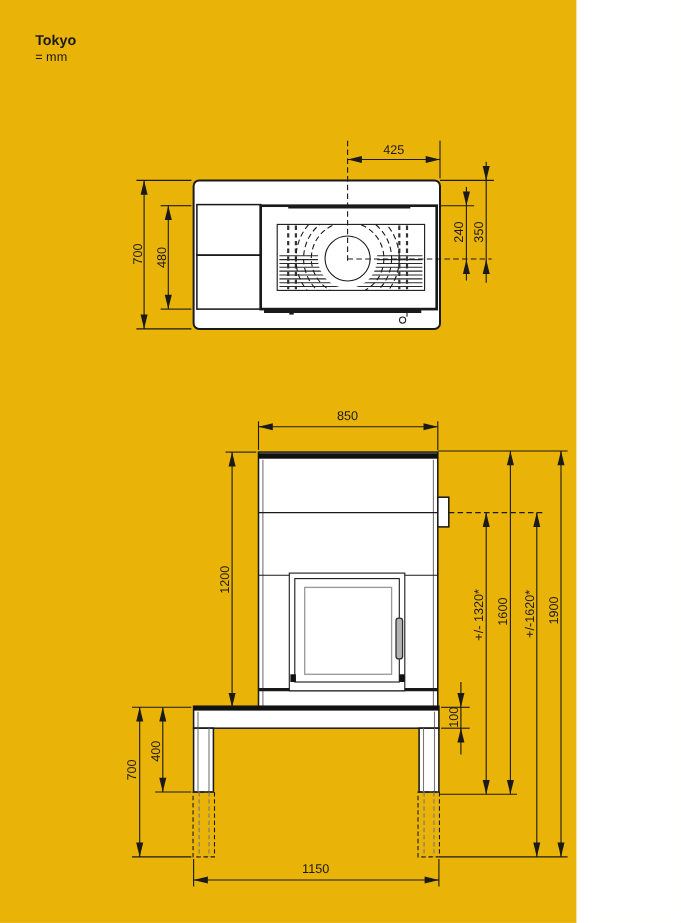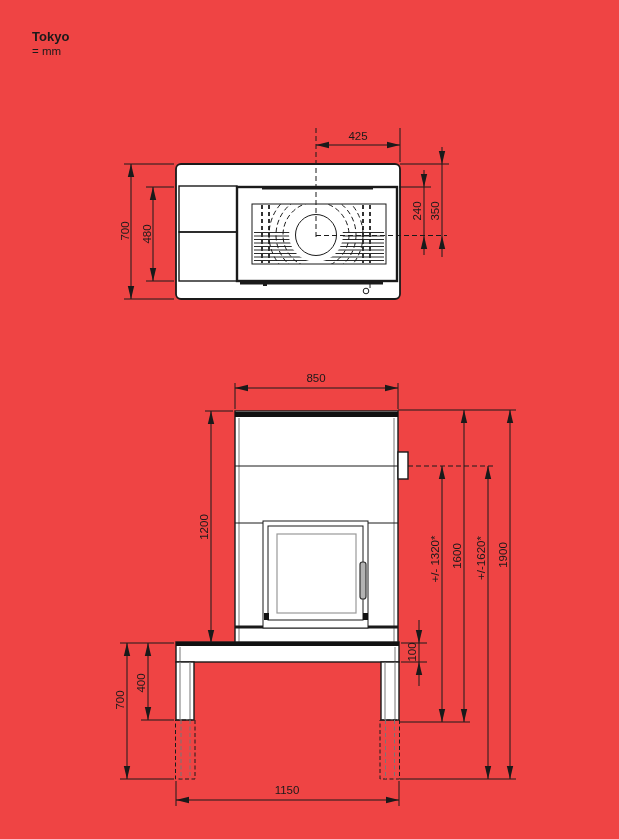--- a/index.html
+++ b/index.html
@@ -1,16 +1,16 @@
 <!DOCTYPE html>
 <html><head>
 <meta charset="utf-8">
 <style>
   html,body{margin:0;padding:0;background:#fff;}
-  #canvas{position:relative;width:619px;height:839px;background:#ef4444;overflow:hidden;}
+  #canvas{position:relative;width:524px;height:839px;background:#eab308;overflow:hidden;}
   svg{display:block;}
   .ln{stroke:#1a1a1a;fill:none;stroke-width:1;}
   .w14{stroke-width:1.4;}
   .w18{stroke-width:1.8;}
   .w24{stroke-width:2.4;}
   .w3{stroke-width:3;}
   .dash{stroke-dasharray:5 3;}
   .legdash{stroke-dasharray:4 2.5;}
   .gray{stroke:#777;}
   .fillw{fill:#ffffff;}

